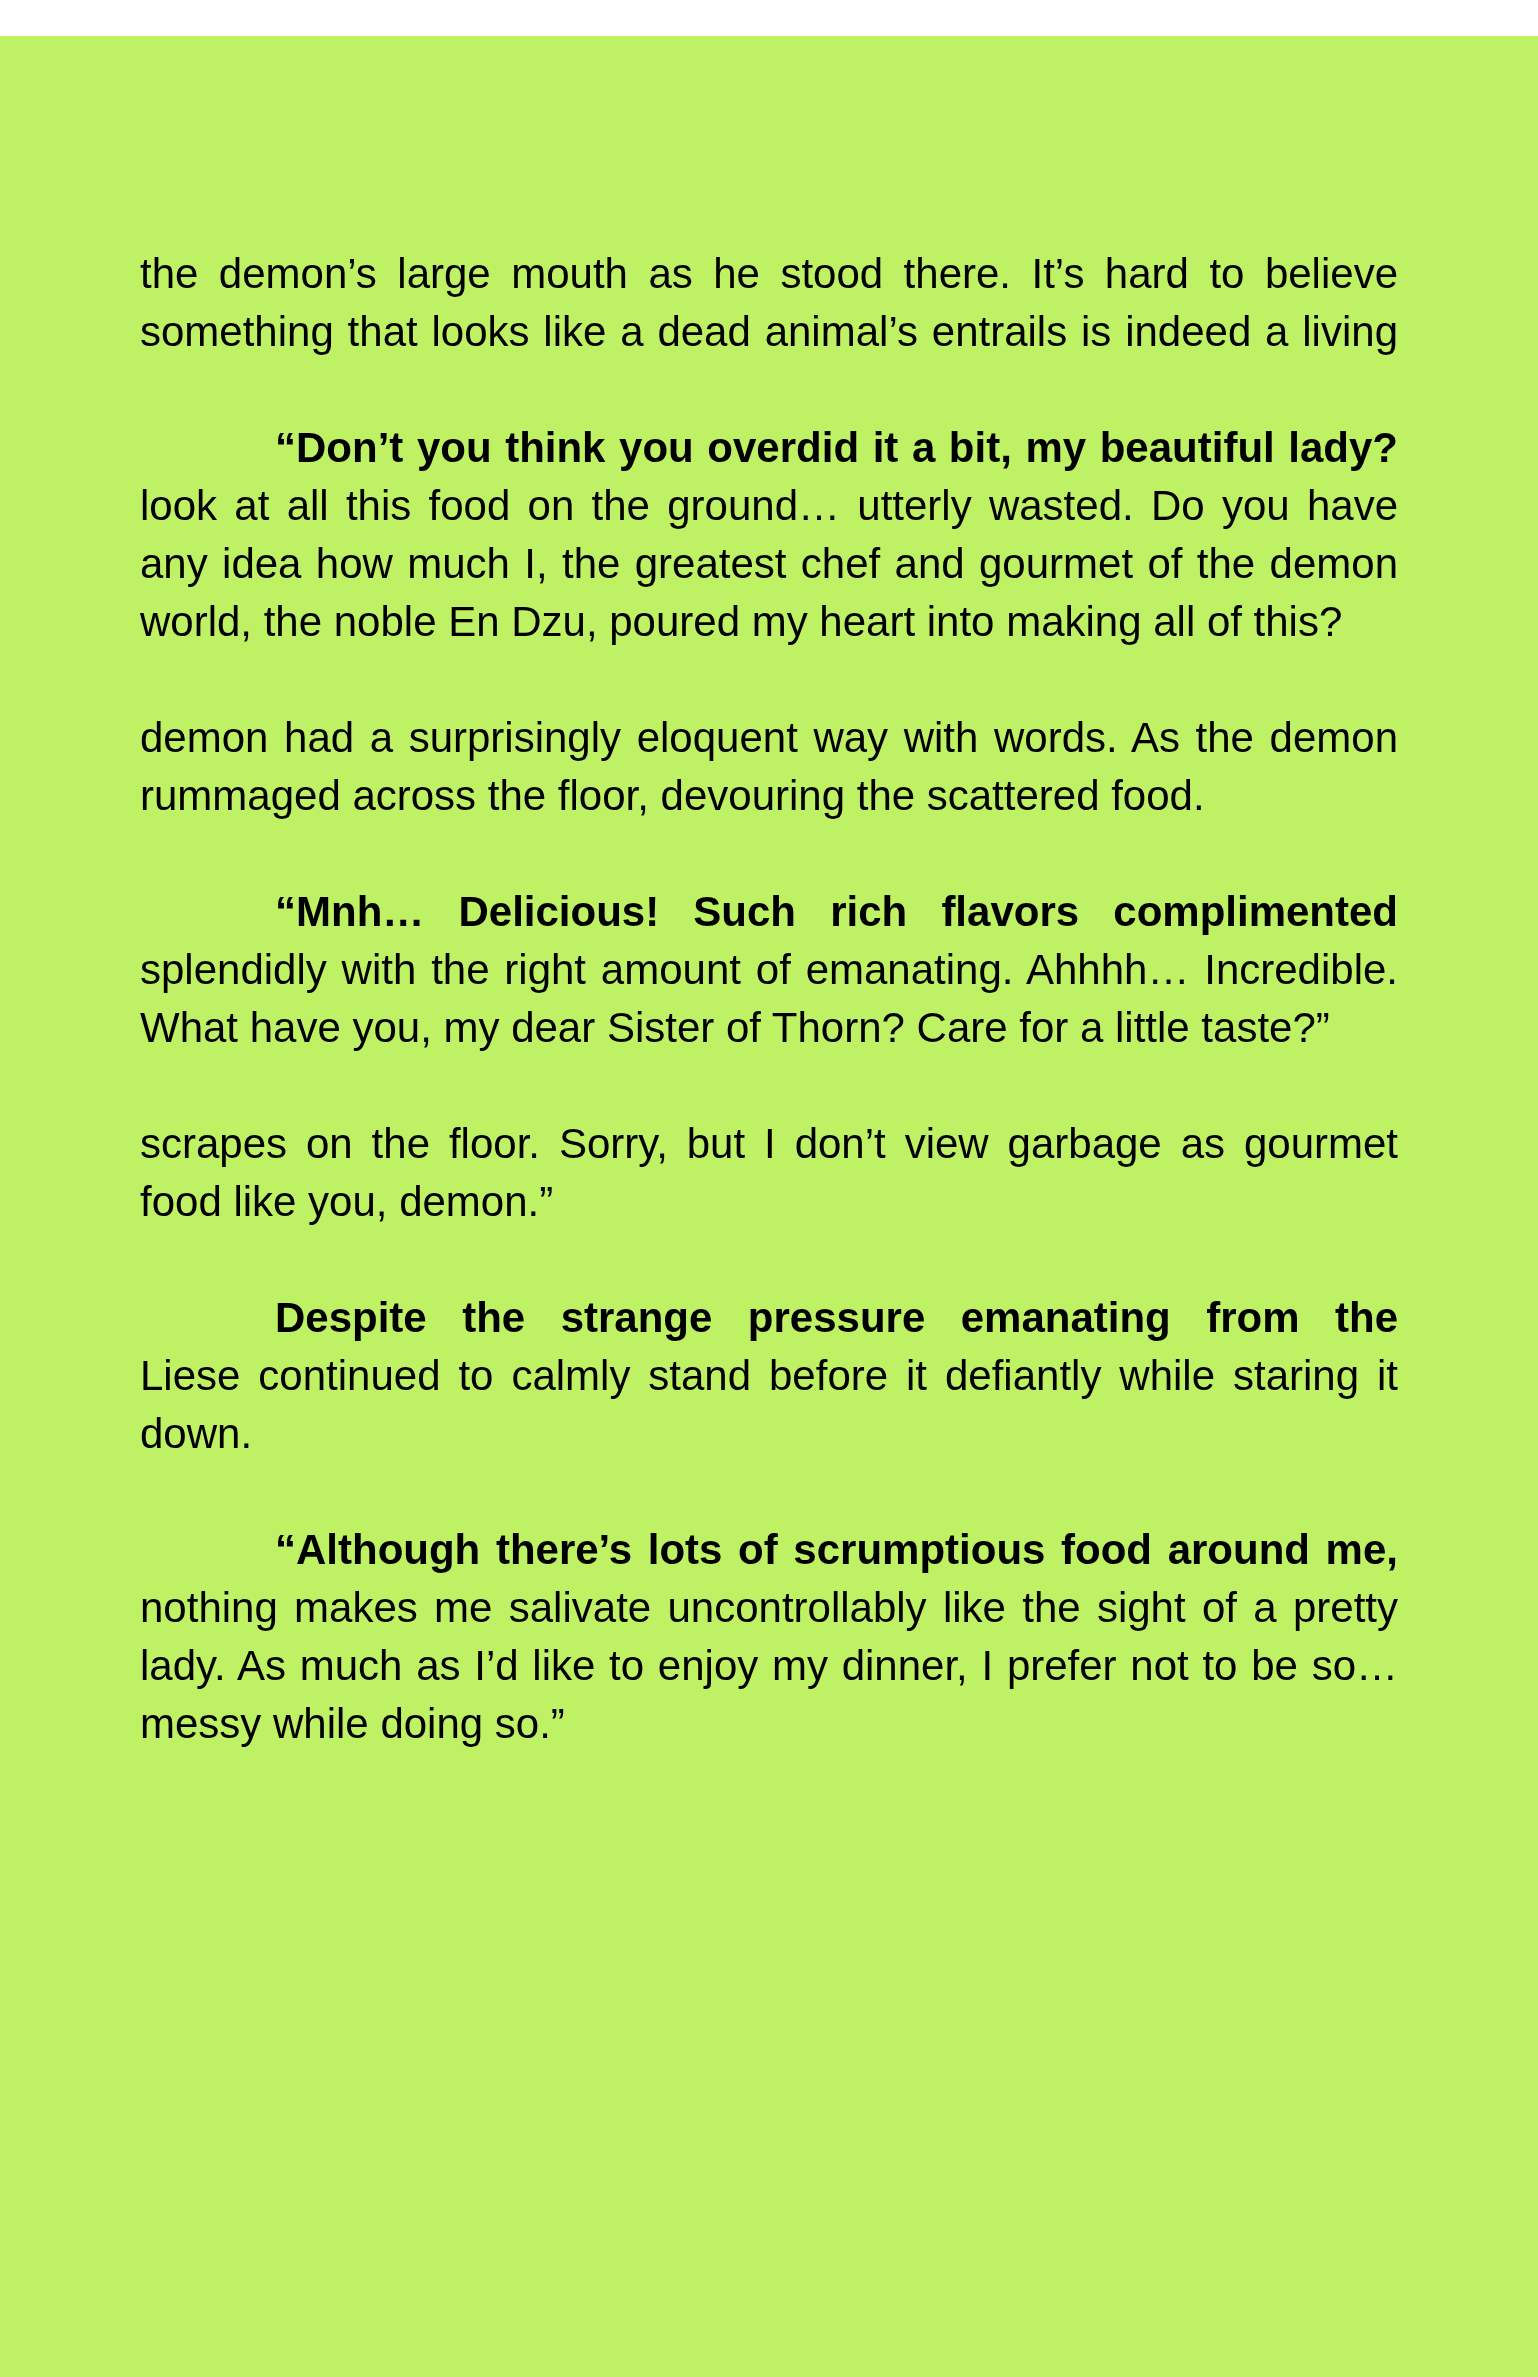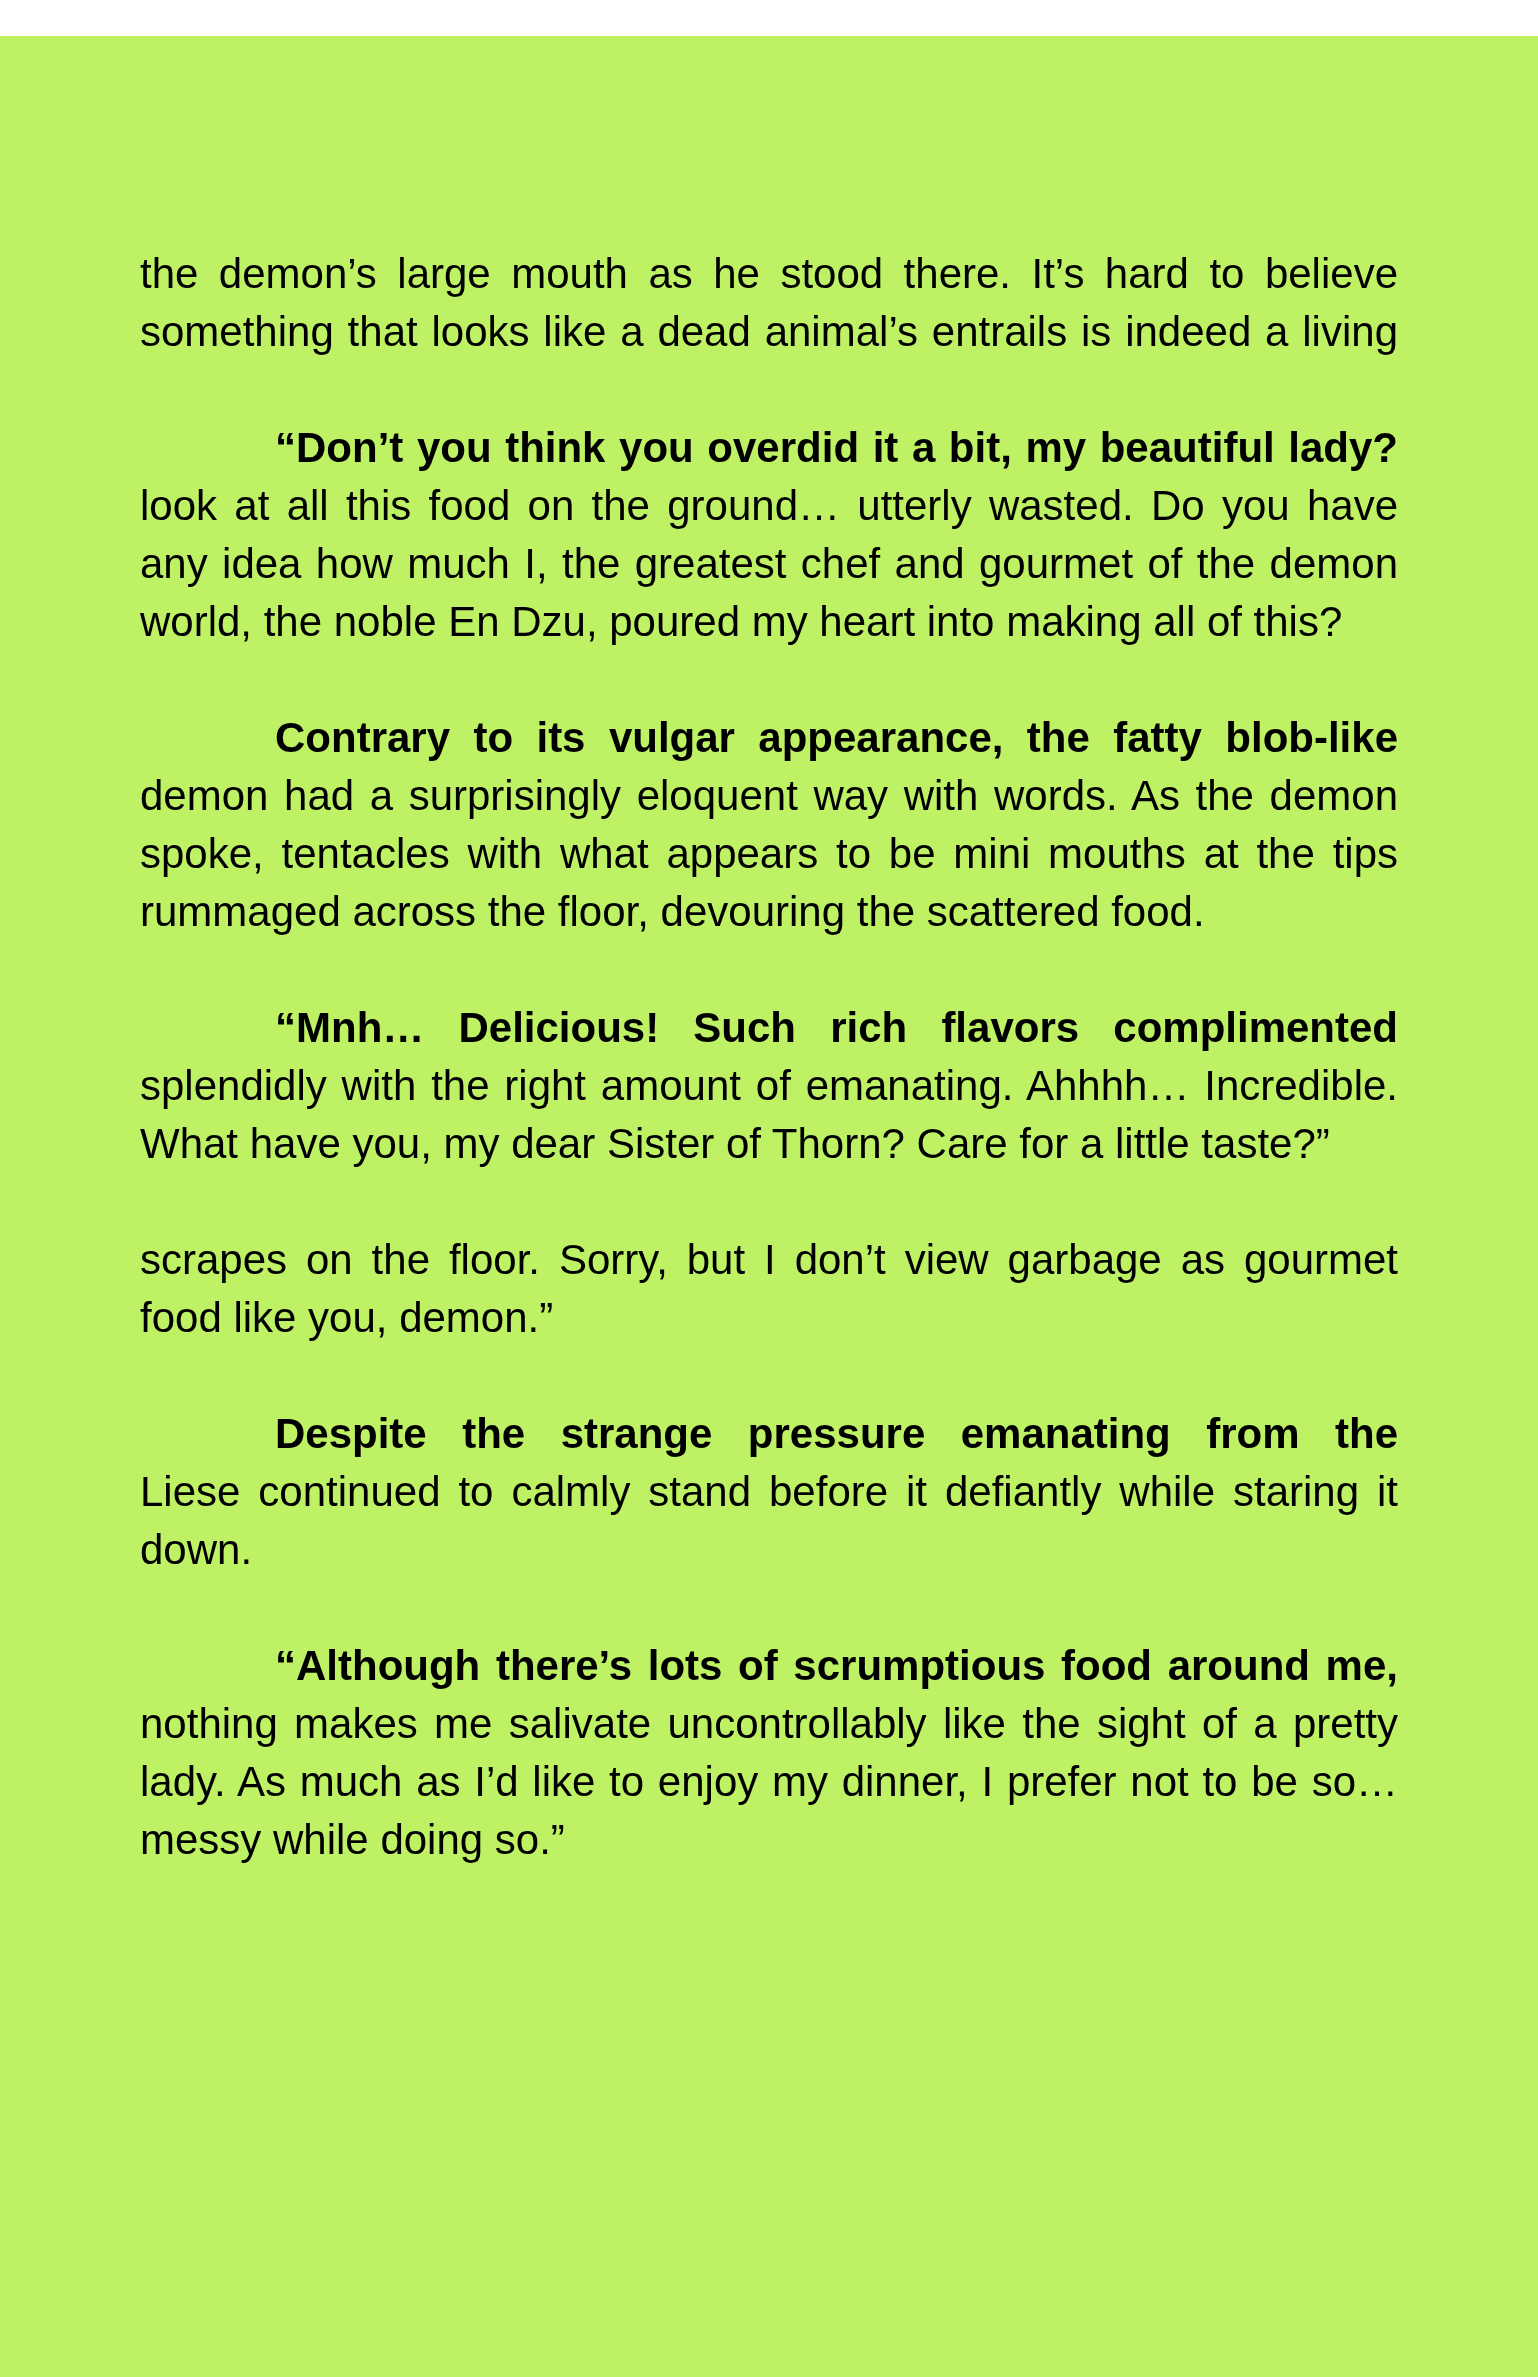--- a/index.html
+++ b/index.html
@@ -49,23 +49,21 @@
       <div class="line">the demon’s large mouth as he stood there. It’s hard to believe</div>
       <div class="line">something that looks like a dead animal’s entrails is indeed a living</div>
     </div>
     <div class="paragraph">
       <div class="line indent">“Don’t you think you overdid it a bit, my beautiful lady? Just</div>
       <div class="line">look at all this food on the ground… utterly wasted. Do you have</div>
       <div class="line">any idea how much I, the greatest chef and gourmet of the demon</div>
       <div class="line last">world, the noble En Dzu, poured my heart into making all of this?</div>
     </div>
     <div class="paragraph">
-      <div class="line indent">Contrary to its vulgar appearance, the fatty blob-like</div>
       <div class="line">demon had a surprisingly eloquent way with words. As the demon</div>
-      <div class="line">spoke, tentacles with what appears to be mini mouths at the tips</div>
       <div class="line last">rummaged across the floor, devouring the scattered food.</div>
     </div>
     <div class="paragraph">
       <div class="line indent">“Mnh… Delicious! Such rich flavors complimented</div>
       <div class="line">splendidly with the right amount of emanating. Ahhhh… Incredible.</div>
       <div class="line last">What have you, my dear Sister of Thorn? Care for a little taste?”</div>
     </div>
     <div class="paragraph">
       <div class="line">scrapes on the floor. Sorry, but I don’t view garbage as gourmet</div>
       <div class="line last">food like you, demon.”</div>

